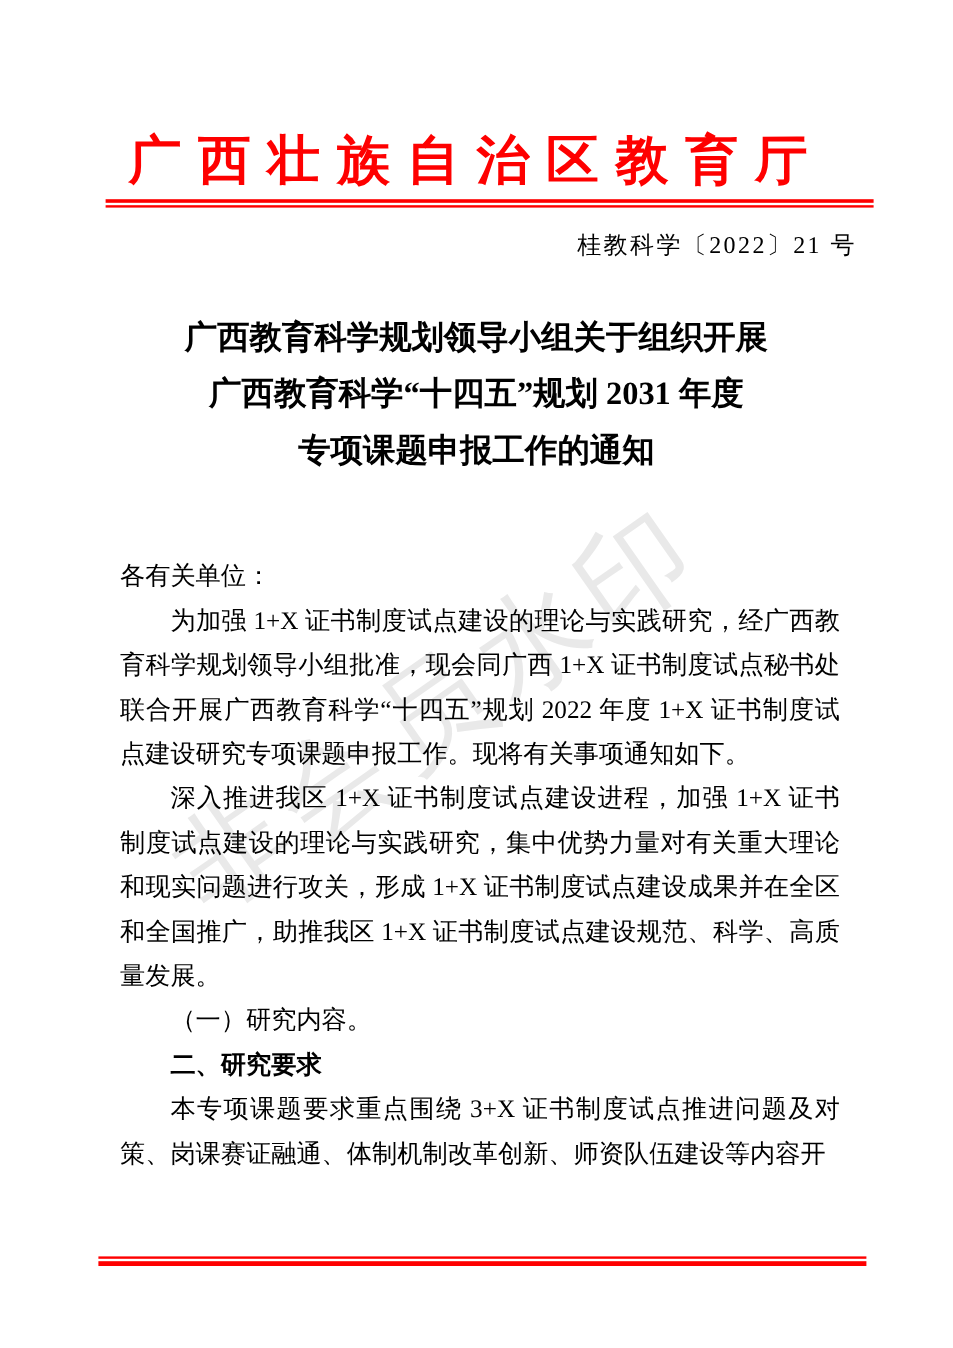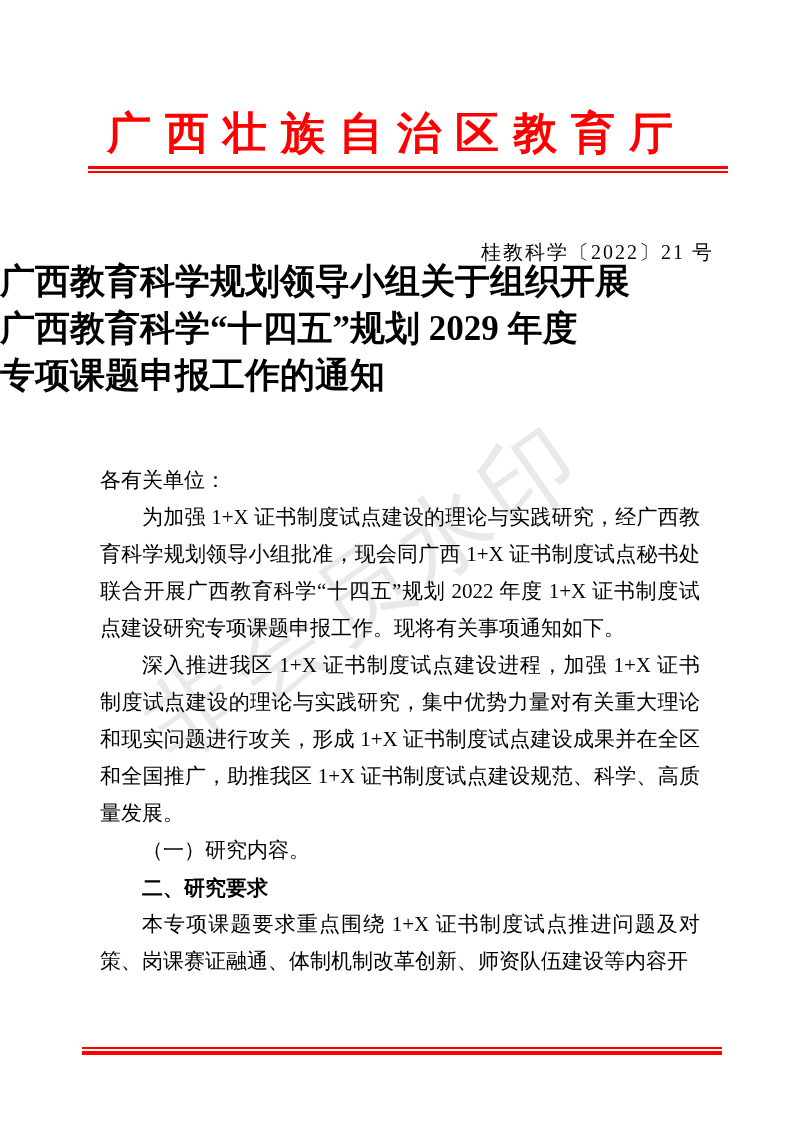--- a/index.html
+++ b/index.html
@@ -46,26 +46,26 @@
     background: #ffffff;
   }
   .doc-number {
     position: absolute;
     top: 191px;
     right: 80px;
     font-size: 20px;
     letter-spacing: 2px;
     color: #000000;
     white-space: nowrap;
-    margin-top: 48px;
   }
   .doc-title {
     position: absolute;
     top: 258px; left: 0; right: 0;
-    font-size: 35px;
+    text-align: center;
+    font-size: 27px;
     font-weight: bold;
     line-height: 47px;
     color: #000000;
   }
   .doc-title .title-line { white-space: nowrap; }
 
   .doc-body {
     position: absolute;
     top: 462px;
     left: 100px;
@@ -104,29 +104,29 @@
   <div class="content">
 
     <div class="agency-name">广西壮族自治区教育厅</div>
 
     <div class="rule-top"></div>
 
     <div class="doc-number">桂教科学〔2022〕21 号</div>
 
     <div class="doc-title">
         <div class="title-line">广西教育科学规划领导小组关于组织开展</div>
-        <div class="title-line">广西教育科学“十四五”规划 2029 年度</div>
+        <div class="title-line">广西教育科学“十四五”规划 2031 年度</div>
         <div class="title-line">专项课题申报工作的通知</div>
       </div>
 
     <div class="doc-body">
         <div class="block salutation">各有关单位：</div>
         <div class="block para">为加强 1+X 证书制度试点建设的理论与实践研究，经广西教育科学规划领导小组批准，现会同广西 1+X 证书制度试点秘书处联合开展广西教育科学“十四五”规划 2022 年度 1+X 证书制度试点建设研究专项课题申报工作。现将有关事项通知如下。</div>
         <div class="block para">深入推进我区 1+X 证书制度试点建设进程，加强 1+X 证书制度试点建设的理论与实践研究，集中优势力量对有关重大理论和现实问题进行攻关，形成 1+X 证书制度试点建设成果并在全区和全国推广，助推我区 1+X 证书制度试点建设规范、科学、高质量发展。</div>
         <div class="block subheading">（一）研究内容。</div>
         <div class="block heading">二、研究要求</div>
-        <div class="block para">本专项课题要求重点围绕 1+X 证书制度试点推进问题及对策、岗课赛证融通、体制机制改革创新、师资队伍建设等内容开</div>
+        <div class="block para">本专项课题要求重点围绕 3+X 证书制度试点推进问题及对策、岗课赛证融通、体制机制改革创新、师资队伍建设等内容开</div>
       </div>
 
     <div class="rule-bottom"></div>
 
   </div>
 </div>
 
 </body></html>

